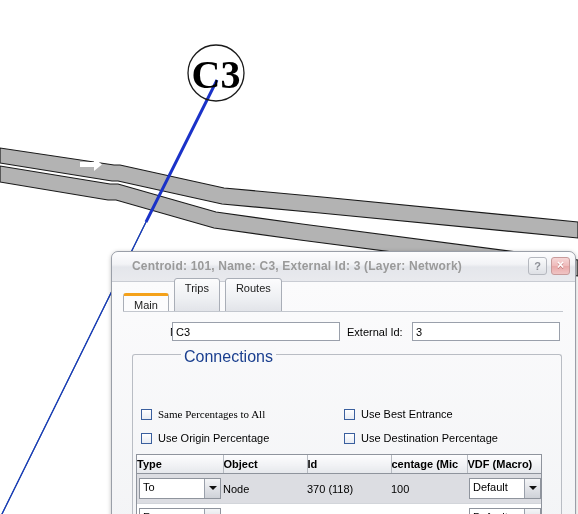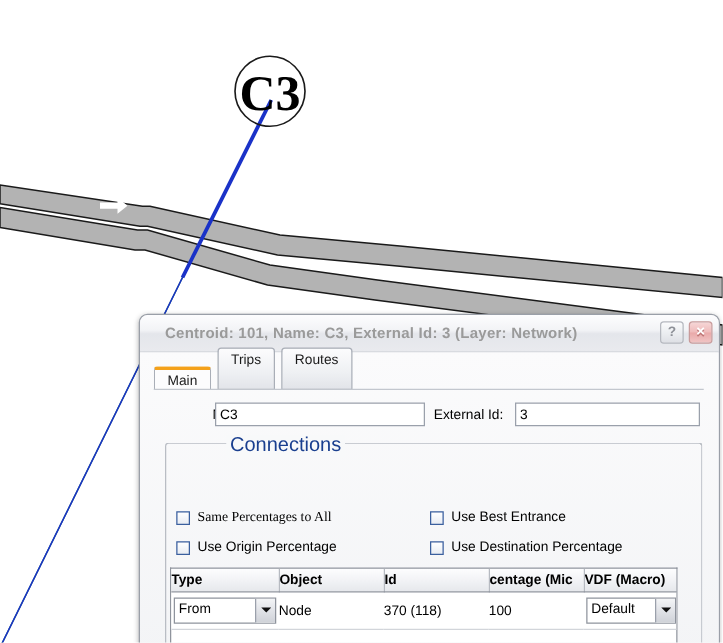--- a/index.html
+++ b/index.html
@@ -388,20 +388,37 @@
         <thead>
           <tr>
             <th>Type</th>
             <th>Object</th>
             <th>Id</th>
             <th>centage (Mic</th>
             <th>VDF (Macro)</th>
           </tr>
         </thead>
         <tbody>
+          <tr class="row-selected">
+            <td>
+              <div class="cell-combo">
+                <span class="val">To</span>
+                <span class="btn"></span>
+              </div>
+            </td>
+            <td class="plain">Node</td>
+            <td class="plain">370 (118)</td>
+            <td class="plain">100</td>
+            <td>
+              <div class="cell-combo">
+                <span class="val">Default</span>
+                <span class="btn"></span>
+              </div>
+            </td>
+          </tr>
           <tr>
             <td>
               <div class="cell-combo">
                 <span class="val">From</span>
                 <span class="btn"></span>
               </div>
             </td>
             <td class="plain">Node</td>
             <td class="plain">370 (118)</td>
             <td class="plain">100</td>

